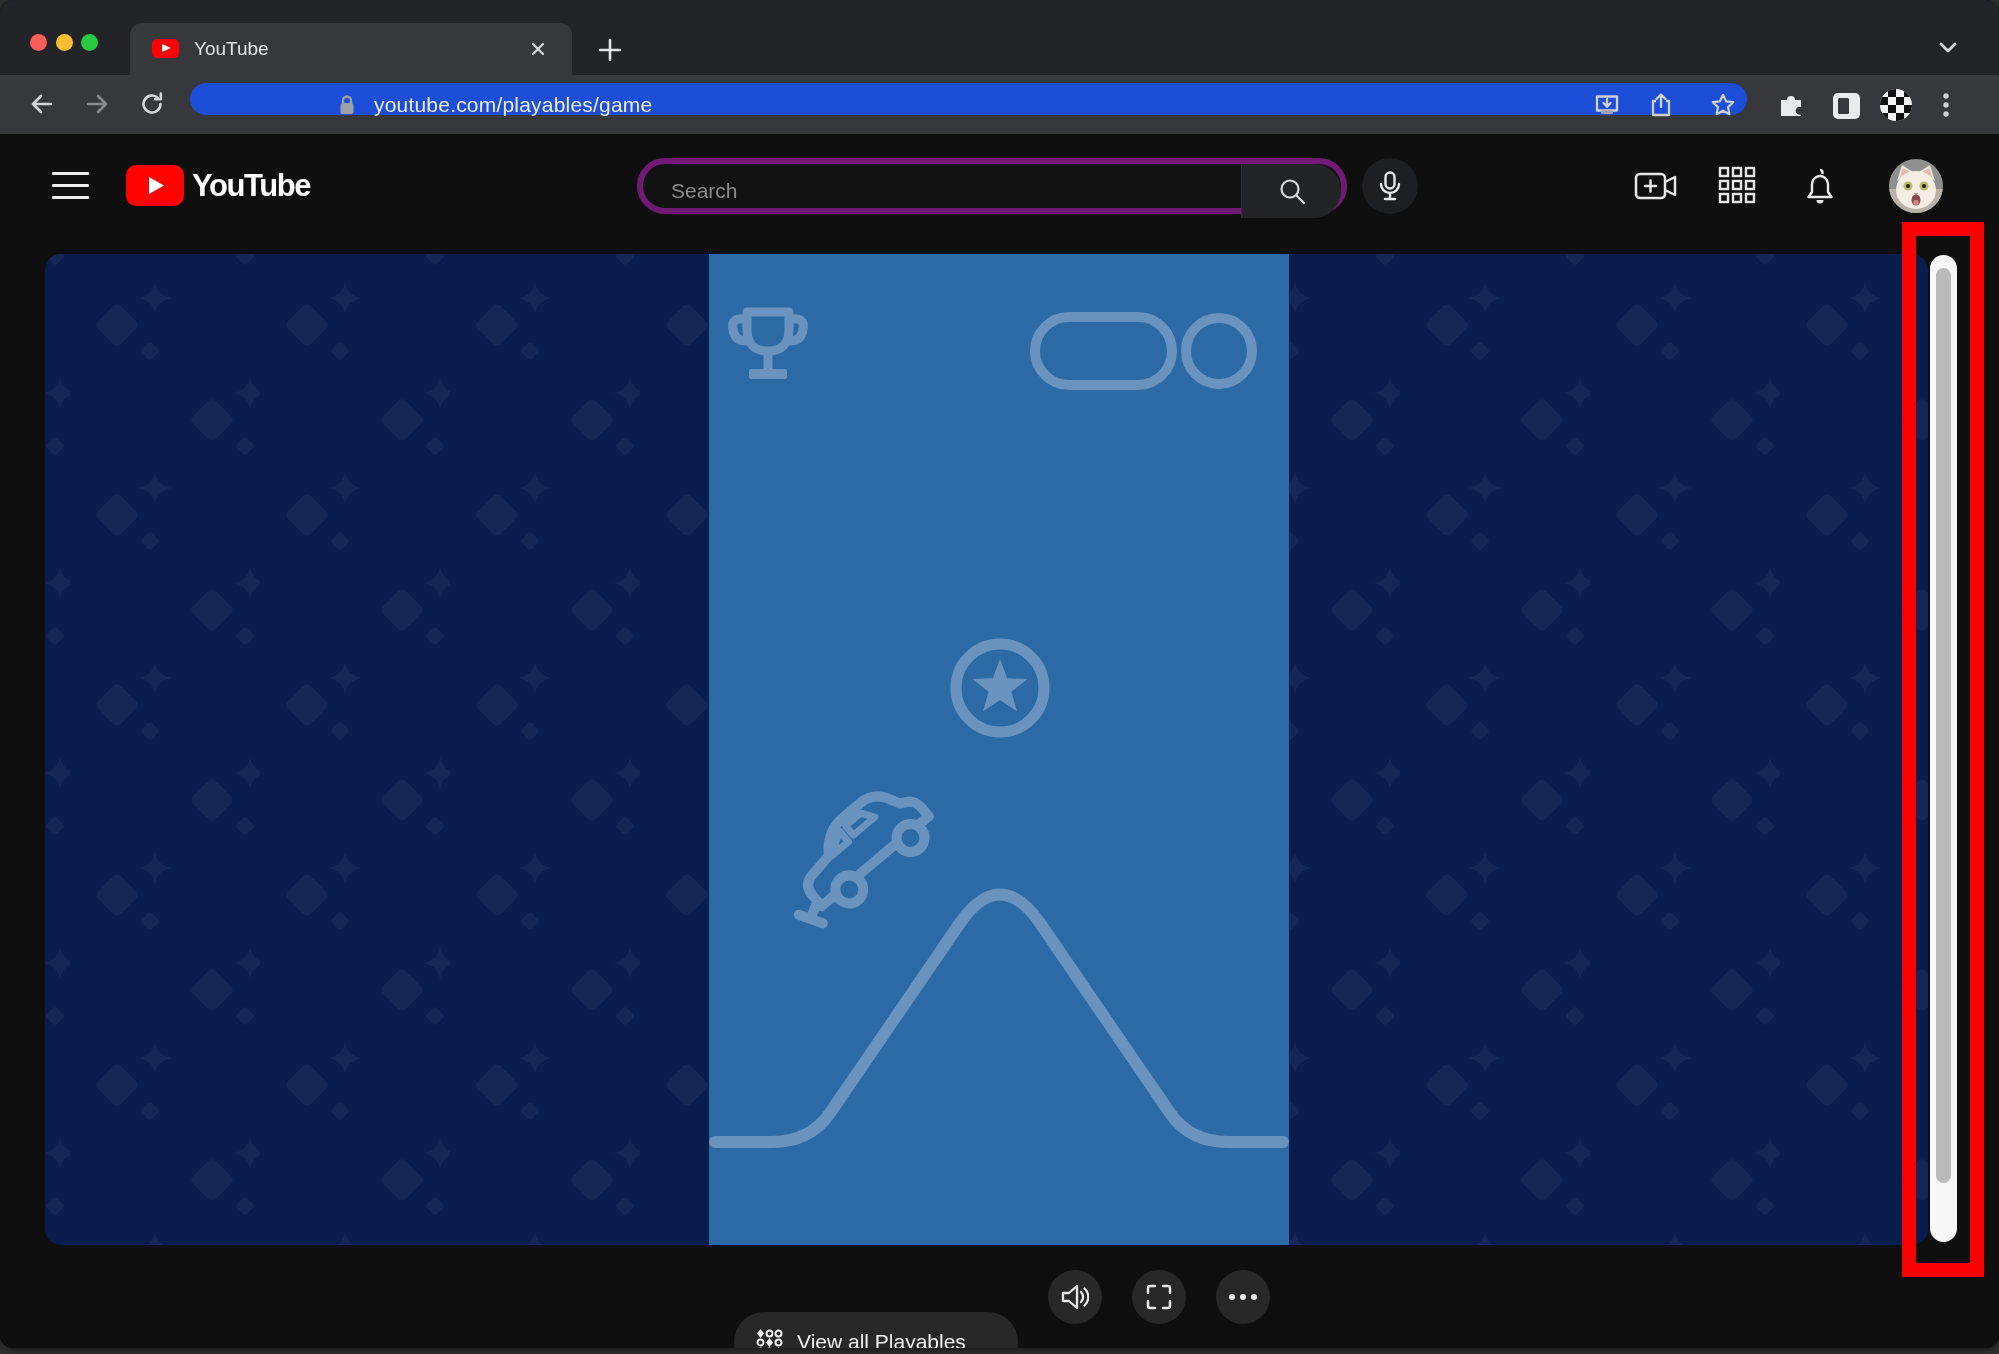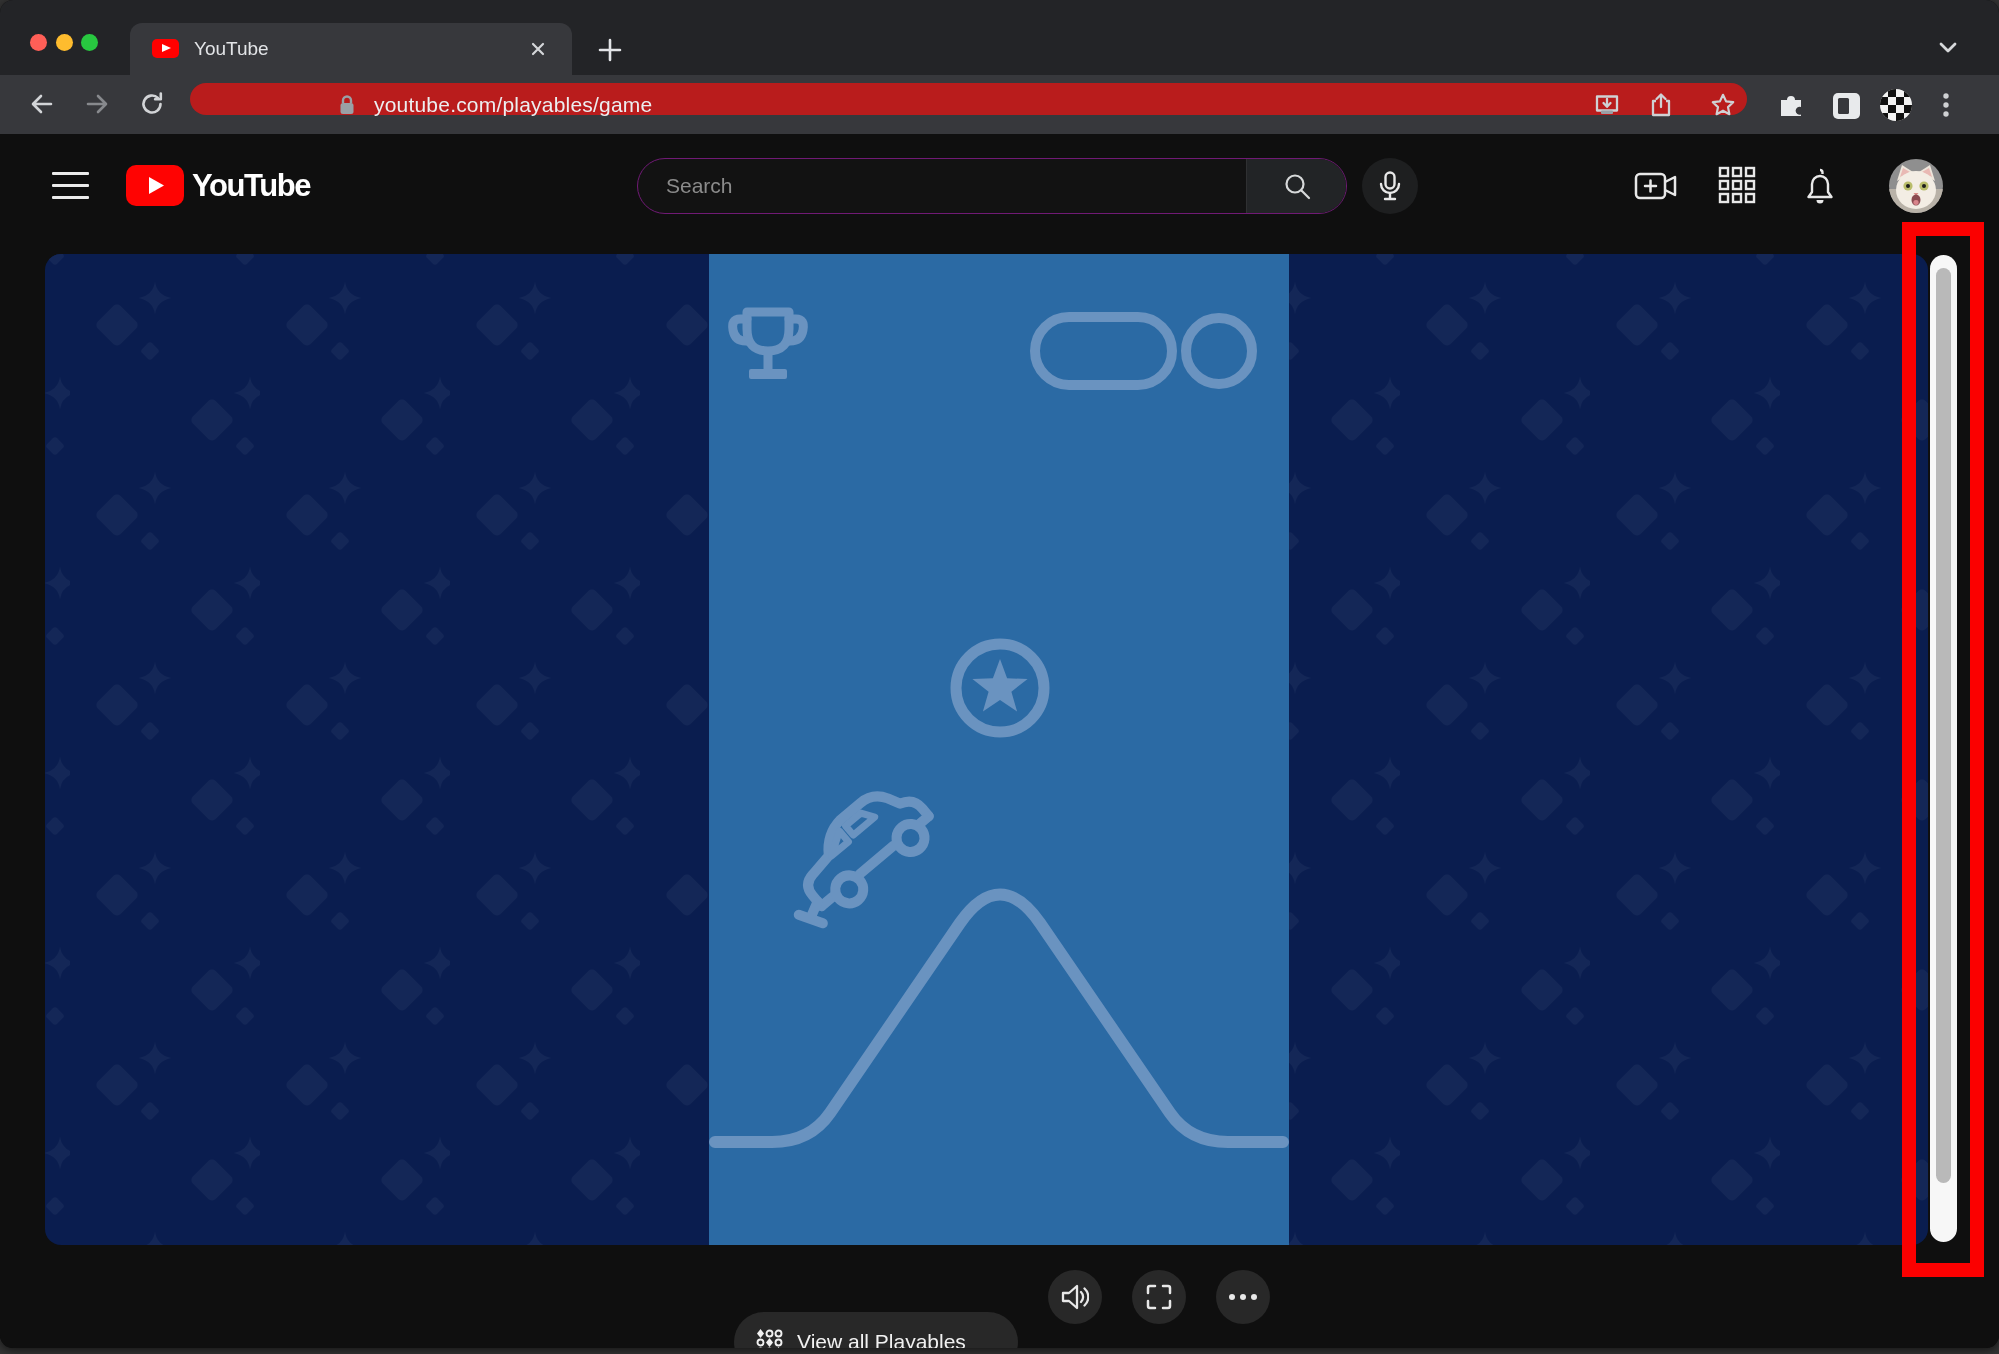--- a/index.html
+++ b/index.html
@@ -22,35 +22,35 @@
   .tab-favicon:after { content:""; position:absolute; left:10px; top:5px;
                  border-left:9px solid #fff; border-top:4.5px solid transparent; border-bottom:4.5px solid transparent; }
   .tab-title { position:absolute; left:64px; top:0; line-height:52px; font-size:19px; color:#e2e4e7; }
   .tab-close { position:absolute; right:22px; top:14px; width:24px; height:24px; display:flex; align-items:center; justify-content:center; }
   .newtab    { position:absolute; left:596px; top:36px; width:28px; height:28px; }
   .tab-chevron { position:absolute; left:1936px; top:40px; width:24px; height:16px; }
 
   
   .toolbar { position:absolute; left:0; top:75px; width:1999px; height:59px; background:#37383c; }
   .nav-ic { position:absolute; top:16px; width:26px; height:26px; }
-  .omnibox { position:absolute; left:190px; top:8px; width:1557px; height:32px; background:#b91c1c; border-radius:22px; }
+  .omnibox { position:absolute; left:190px; top:8px; width:1557px; height:32px; background:#1d4ed8; border-radius:22px; }
   .lock { position:absolute; left:148px; top:11px; width:18px; height:22px; }
   .url  { position:absolute; left:184px; top:0; line-height:44px; font-size:21px; color:#eceef0; letter-spacing:.2px; }
   .omni-ic { position:absolute; top:9px; width:26px; height:26px; }
   .tb-right { position:absolute; top:16px; width:30px; height:28px; }
 
   
   .page { position:absolute; left:0; top:134px; width:1999px; height:1214px; background:#0f0f0f; }
 
   
   .hamburger { position:absolute; left:52px; top:38px; width:37px; height:28px; }
   .hamburger i { position:absolute; left:0; width:37px; height:3px; background:#ececec; border-radius:1px; }
   .logo { position:absolute; left:126px; top:31px; display:flex; align-items:center; }
   .logo-word { font-size:31px; font-weight:700; color:#fff; letter-spacing:-1.4px; margin-left:8px; }
-  .search { position:absolute; left:637px; top:24px; width:710px; height:56px; border:1px solid #701a75;
+  .search { position:absolute; left:637px; top:24px; width:710px; height:56px; border:6px solid #701a75;
             border-radius:28px; background:#121212;text-decoration:underline; }
   .search input { position:absolute; left:28px; top:0; width:540px; height:54px; background:transparent;
             border:none; outline:none; color:#eee; font-size:21px; font-family:"Liberation Sans",sans-serif; }
   .search input::placeholder { color:#8b8b8b; }
   .search-btn { position:absolute; right:0; top:0; width:100px; height:54px; background:#222426;
             border-left:1px solid #2f3032; border-radius:0 27px 27px 0; display:flex; align-items:center; justify-content:center; }
   .mic { position:absolute; left:1362px; top:24px; width:56px; height:56px; border-radius:50%;
          background:#1e1f20; display:flex; align-items:center; justify-content:center; }
   .hd-ic { position:absolute; top:32px; width:42px; height:40px; }
   .avatar { position:absolute; left:1889px; top:25px; width:54px; height:54px; border-radius:50%; overflow:hidden; }

